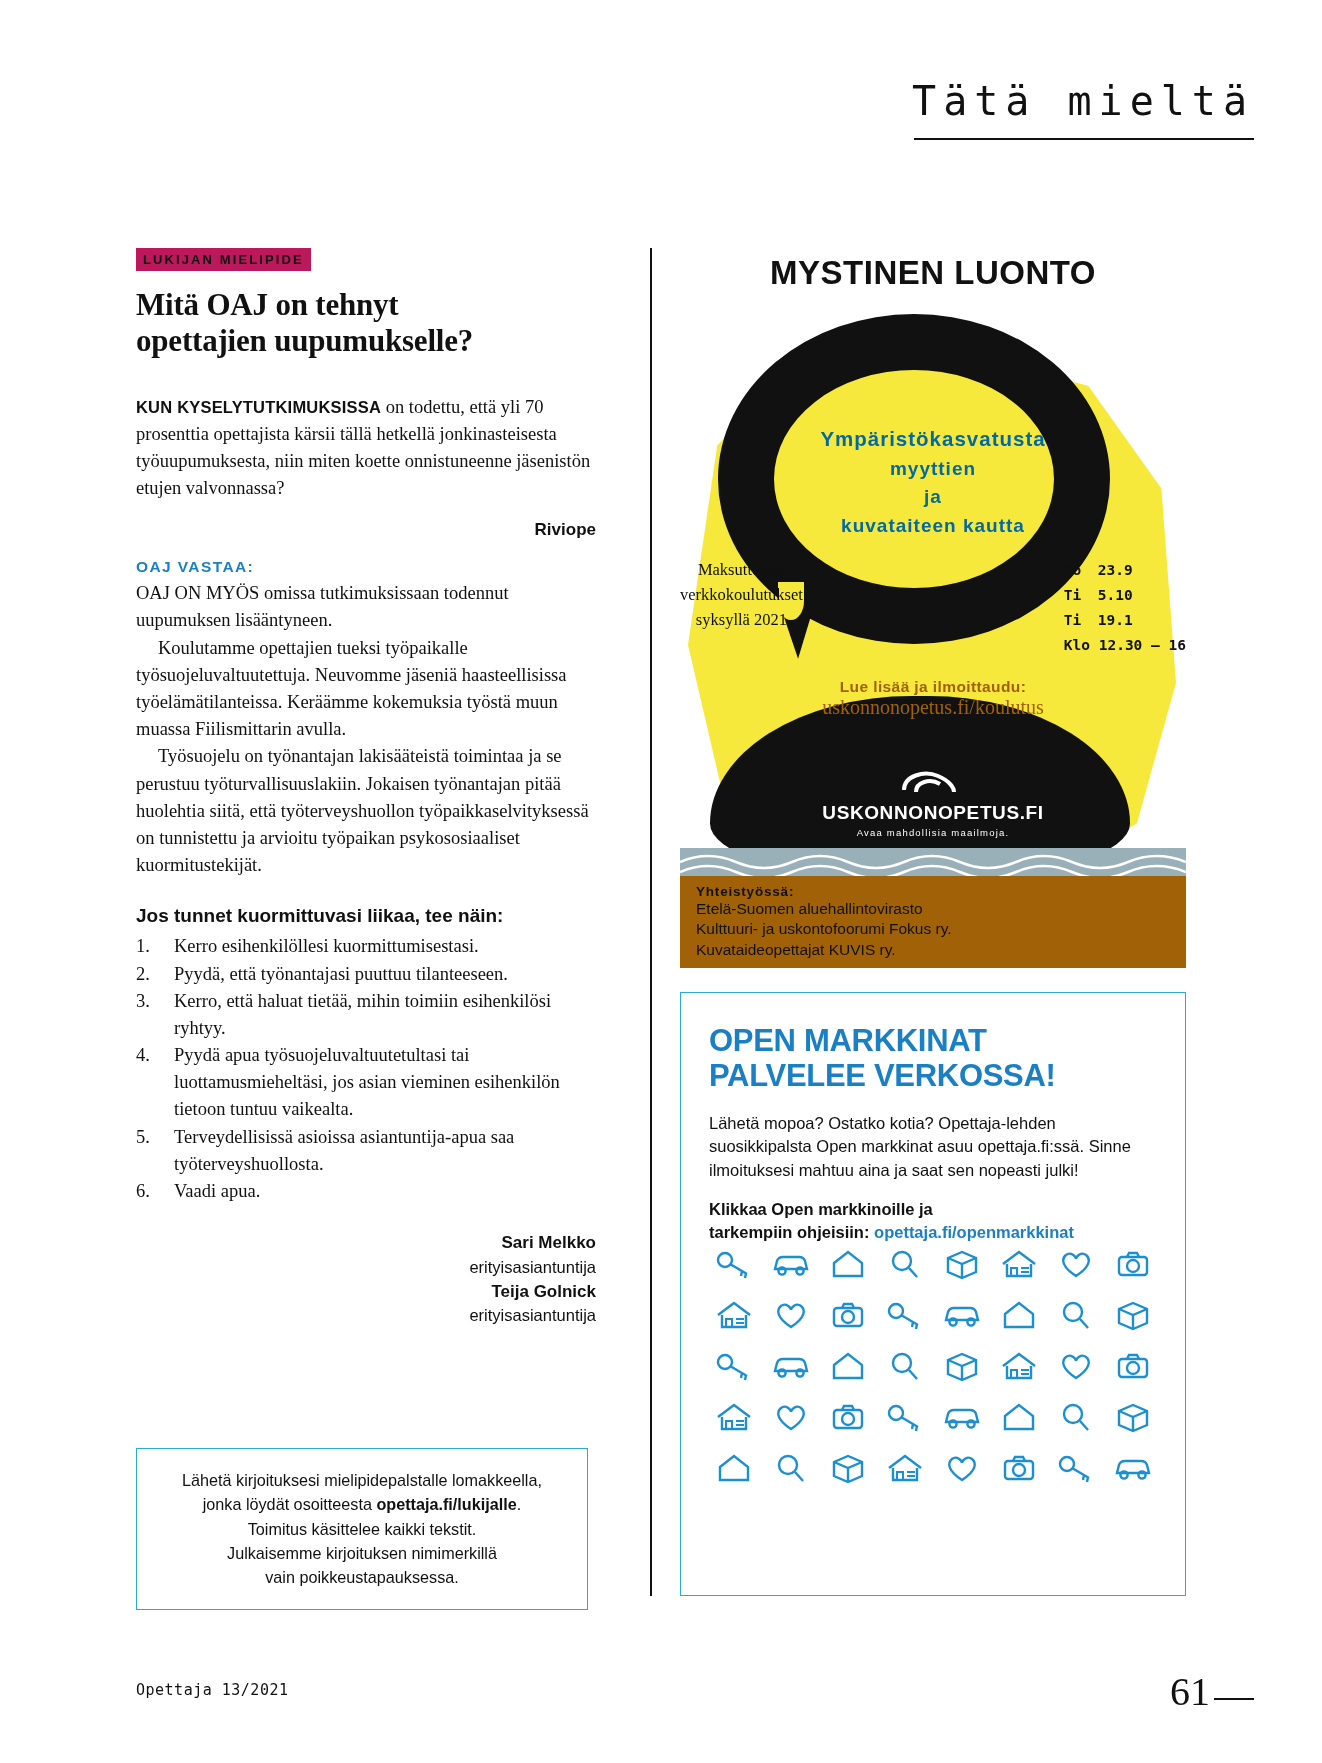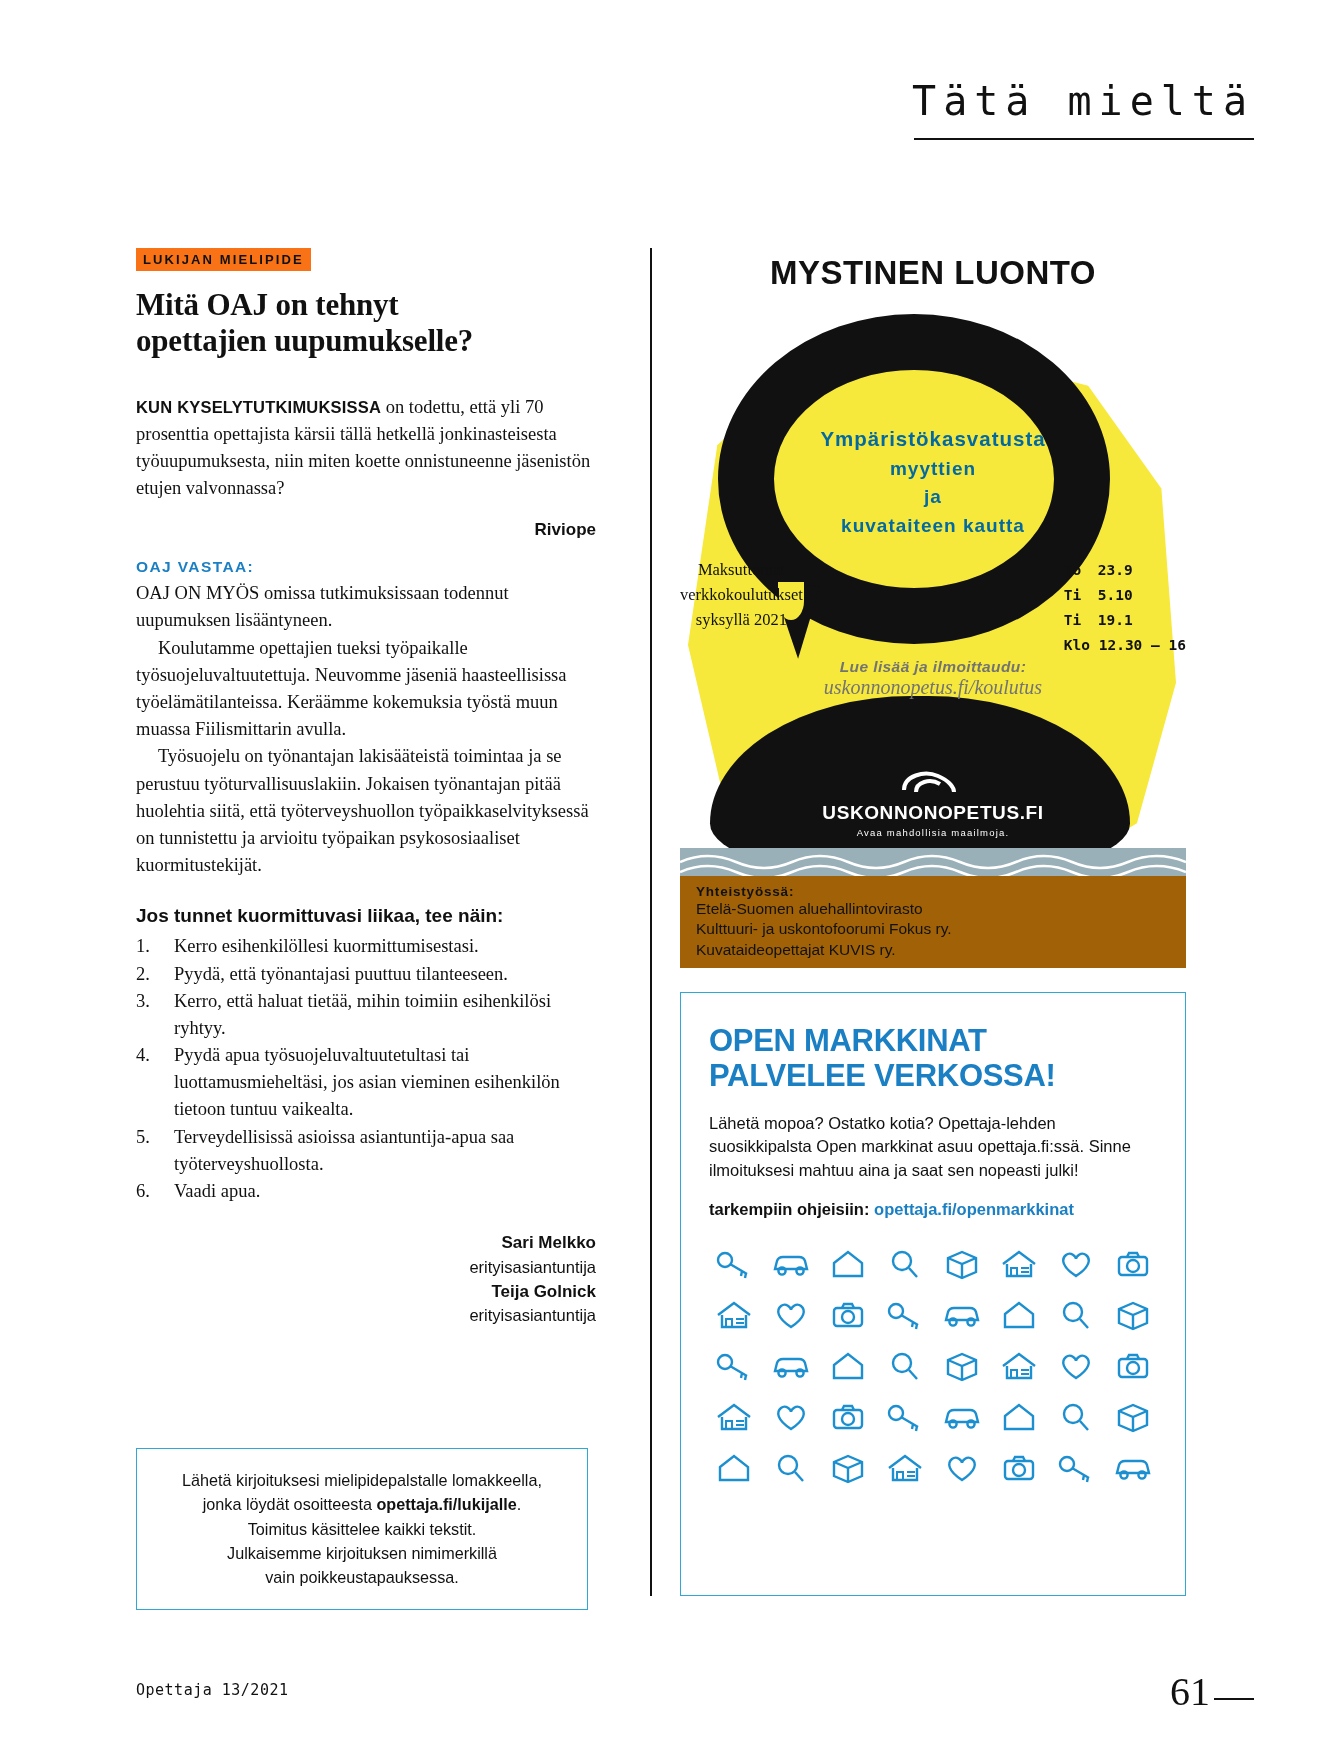--- a/index.html
+++ b/index.html
@@ -39,21 +39,21 @@
 
   
   .left-col {
     position: absolute;
     left: 136px;
     top: 248px;
     width: 460px;
   }
   .kicker {
     display: inline-block;
-    background: #f97316;
+    background: #be185d;
     font-family: "Liberation Sans", sans-serif;
     font-size: 13px;
     font-weight: 700;
     letter-spacing: 2.1px;
     padding: 4px 7px 4px 7px;
     color: #111;
   }
   h1.headline {
     font-family: "Liberation Serif", serif;
     font-weight: 700;
@@ -258,25 +258,24 @@
   .ad1-course .dates {
     font-family: "DejaVu Sans Mono", monospace;
     font-size: 14.5px;
     font-weight: 700;
     line-height: 1.72;
   }
   .ad1-course .dates .row span.d { display:inline-block; width: 34px; }
   .ad1-course .left { text-align: center; }
   .ad1-readmore {
     position: absolute;
-    left: 0; top: 352px;
+    left: 0; top: 372px;
     width: 506px;
     text-align: center;
-    color: #737373;
-    font-style: italic;
+    color: #a16207;
   }
   .ad1-readmore .b {
     font-family: "Liberation Sans", sans-serif;
     font-weight: 700;
     font-size: 15.5px;
     letter-spacing: 0.4px;
   }
   .ad1-readmore .u {
     font-family: "Liberation Serif", serif;
     font-size: 20px;
@@ -531,20 +530,21 @@
 
 <div class="ad2">
   <div class="ad2-title">
     <div>OPEN MARKKINAT</div>
     <div>PALVELEE VERKOSSA!</div>
   </div>
 
   <div class="ad2-body">Lähetä mopoa? Ostatko kotia? Opettaja-lehden suosikkipalsta Open markkinat asuu opettaja.fi:ssä. Sinne ilmoituksesi mahtuu aina ja saat sen nopeasti julki!</div>
 
   <div class="ad2-cta">
+    <div>Klikkaa Open markkinoille ja</div>
     <div><span>tarkempiin ohjeisiin: </span><span class="link">opettaja.fi/openmarkkinat</span></div>
   </div>
 
   <div class="icon-grid">
 
     <div class="ic">
         <svg viewBox="0 0 40 34">
           <circle cx="11" cy="13" r="7" fill="none" stroke="currentColor" stroke-width="2.4"></circle>
           <path d="M16 17 L33 27 M28 24 L27 29 M32 26 L31 31" fill="none" stroke="currentColor" stroke-width="2.4"></path>
         </svg>

